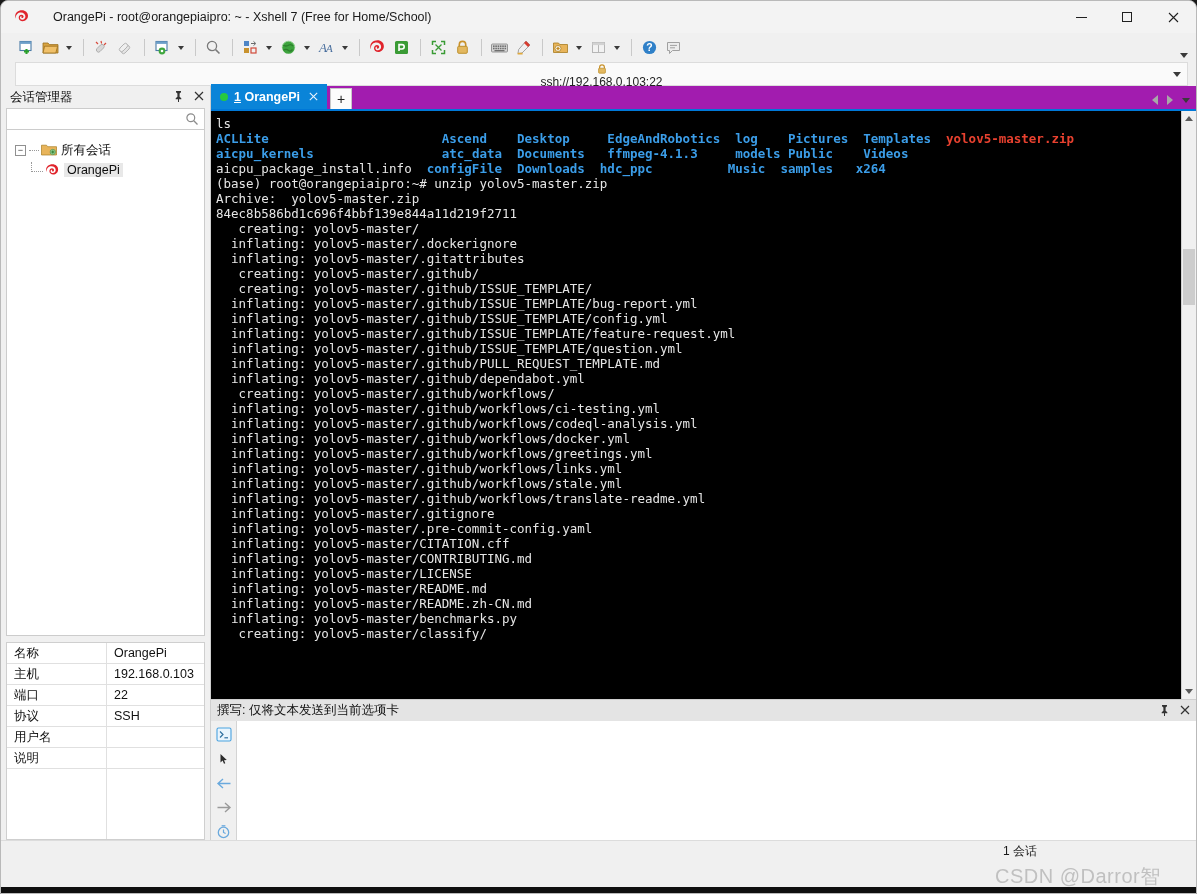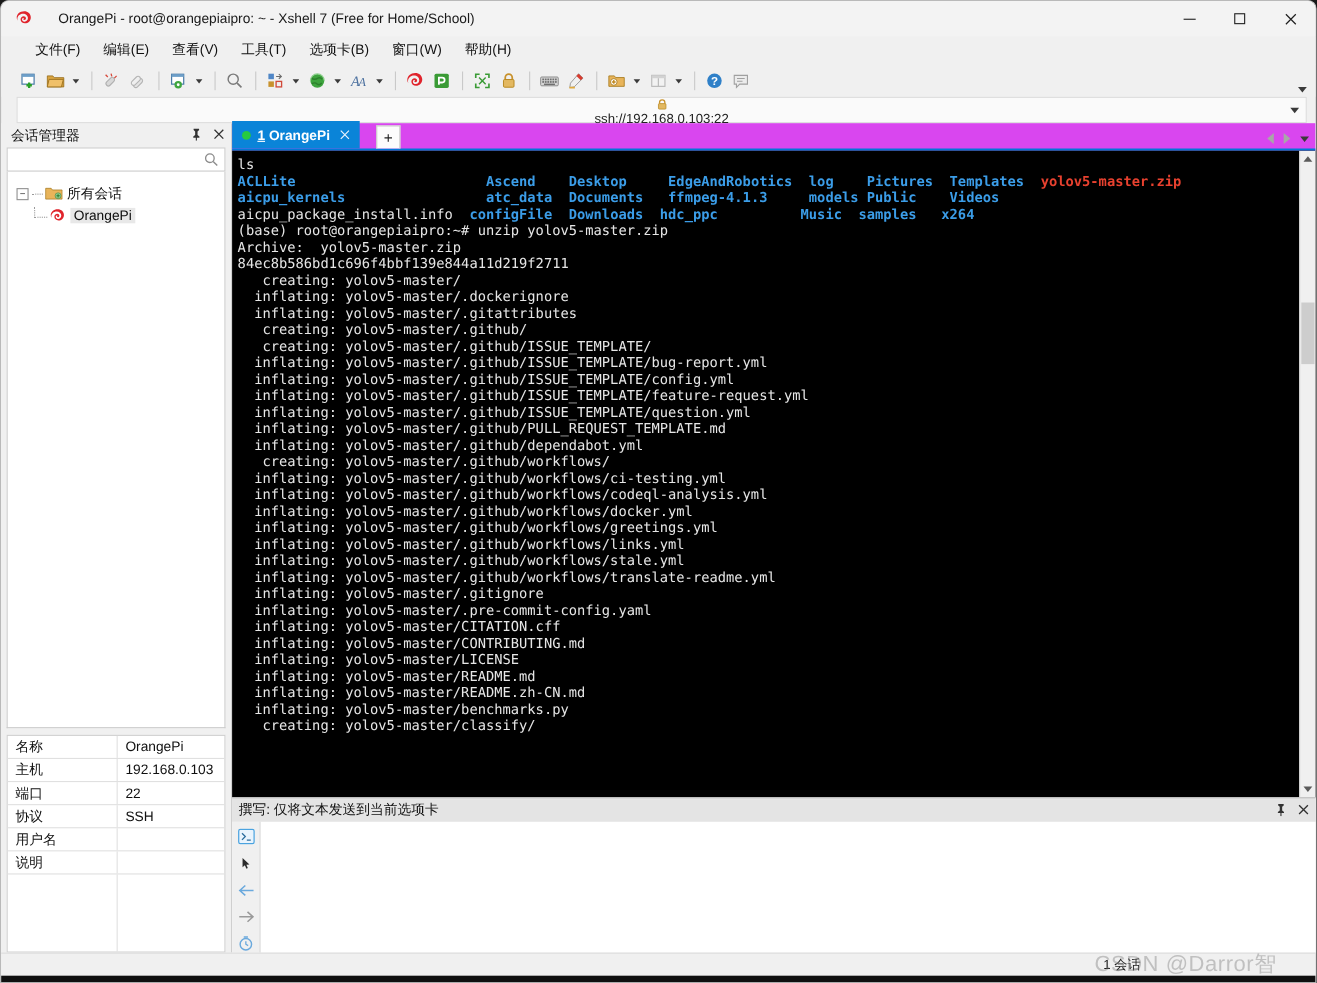--- a/index.html
+++ b/index.html
@@ -167,24 +167,23 @@
     border-right: 1px solid #e0e0e0;
   }
   .prop-val { flex: 1 1 auto; padding-left: 7px; font-size: 12.5px; color: #101010; display: flex; align-items: center; }
   .prop-filler { flex: 1 1 auto; display: flex; }
   .prop-filler .l { width: 100px; flex: 0 0 100px; border-right: 1px solid #e0e0e0; }
 
   
   .rightside { flex: 1 1 auto; display: flex; flex-direction: column; min-width: 0; }
 
   .tabbar {
-    height: 25px; background: #d946ef;
+    height: 25px; background: #a21caf;
     display: flex; align-items: flex-end; position: relative;
     border-bottom: 2px solid #0078d7;
-    gap: 12px;
   }
   .tab {
     height: 25px; background: #0a84d8;
     display: flex; align-items: center; padding: 0 6px 0 9px;
     color: #fff; font-size: 12.5px; white-space: nowrap; gap: 6px;
   }
   .tab-dot { width: 8px; height: 8px; border-radius: 50%; background: #27c93f; flex: 0 0 auto; }
   .tab-label { font-weight: bold; }
   .tab-label u { text-decoration: underline; }
   .tab-close { font-size: 13px; color: #e8f3fc; padding: 0 3px; }
@@ -300,29 +299,20 @@
           <span class="glyph-max"></span>
         </div>
       <div class="win-btn close">
         <svg width="11" height="11" viewBox="0 0 11 11">
             <path d="M1 1 L10 10 M10 1 L1 10" stroke="currentColor" stroke-width="1.1" fill="none"></path>
           </svg>
       </div>
     </div>
   </div>
 
-  <div class="menubar">
-    <div class="menu-item">文件(F)</div>
-    <div class="menu-item">编辑(E)</div>
-    <div class="menu-item">查看(V)</div>
-    <div class="menu-item">工具(T)</div>
-    <div class="menu-item">选项卡(B)</div>
-    <div class="menu-item">窗口(W)</div>
-    <div class="menu-item">帮助(H)</div>
-  </div>
 
   <div class="toolbar">
     <div class="tb-btn">
       <svg width="17" height="17" viewBox="0 0 17 17">
         <rect x="2" y="2.5" width="11" height="9" fill="#fff" stroke="#4a7ba7" stroke-width="1.1"></rect>
         <rect x="2" y="2.5" width="11" height="2.4" fill="#6d9fc9"></rect>
         <path d="M8.5 10 v5 M6 12.5 h5" stroke="#2aa02a" stroke-width="2.1"></path>
       </svg>
     </div>
     <div class="tb-btn">

